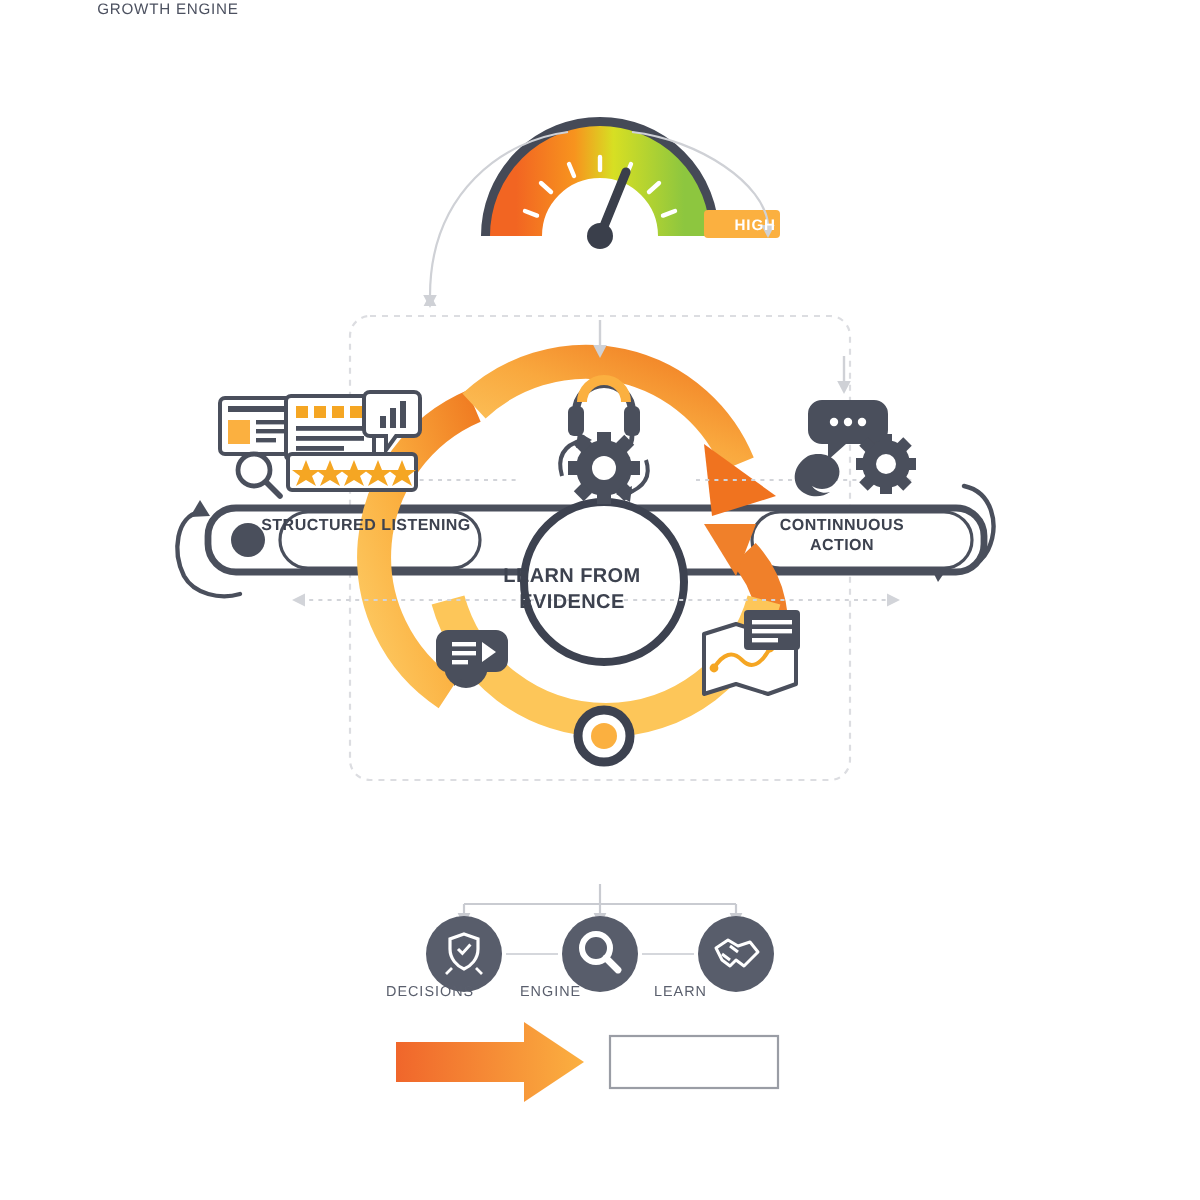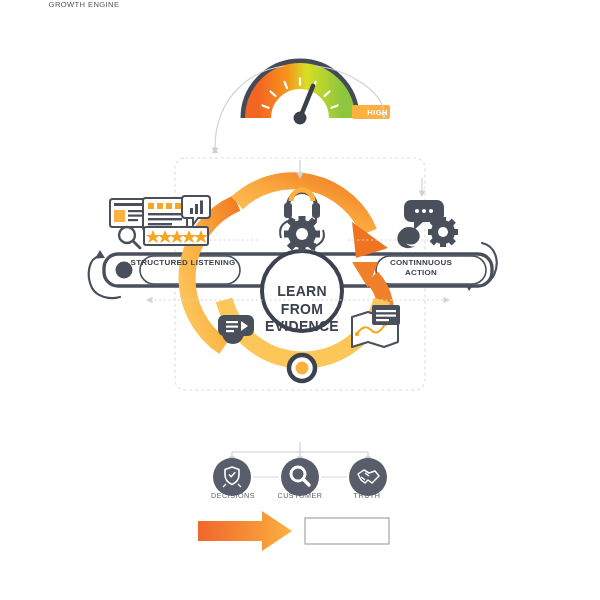--- a/index.html
+++ b/index.html
@@ -3,25 +3,25 @@
 <meta charset="utf-8">
 <style>
   html,body{margin:0;padding:0;background:#ffffff;}
   body{width:600px;height:600px;overflow:hidden;
        font-family:"Liberation Sans","DejaVu Sans",sans-serif;}
   #stage{position:relative;width:600px;height:600px;background:#fff;}
   #stage svg{position:absolute;left:0;top:0;}
   .lbl{position:absolute;color:#4c5160;letter-spacing:.04em;text-align:center;
        line-height:1.25;-webkit-font-smoothing:antialiased;}
   #voc-label{left:0;top:134px;width:600px;font-size:9.5px;color:#585d6b;letter-spacing:.06em;}
-  #center-label{left:262px;top:283px;width:80px;font-size:14px;font-weight:700;color:#3d424f;letter-spacing:.02em;}
+  #center-label{left:246px;top:283px;width:80px;font-size:10px;font-weight:700;color:#3d424f;letter-spacing:.02em;}
   #left-pill-label{left:130px;top:258px;width:106px;font-size:8px;font-weight:700;color:#3d424f;letter-spacing:.03em;}
   #right-pill-label{left:378px;top:258px;width:86px;font-size:8px;font-weight:700;color:#3d424f;letter-spacing:.03em;}
   #align-label{left:190px;top:418px;width:220px;font-size:9px;color:#4c5160;letter-spacing:.05em;line-height:1.35;}
-  .node-cap{position:absolute;font-size:7.2px;color:#5a5f6d;letter-spacing:.07em;text-align:center;width:80px;}
+  .node-cap{position:absolute;font-size:7.2px;color:#5a5f6d;letter-spacing:.07em;width:80px;}
   #cap-decisions{left:193px;top:491px;}
   #cap-funding{left:260px;top:491px;}
   #cap-design{left:327px;top:491px;}
   #ge-label{left:305px;top:525px;width:84px;font-size:7.6px;color:#4c5160;letter-spacing:.05em;text-align:center;margin-left:42px;}
   #high-label{position:absolute;left:354px;top:108px;width:34px;font-size:7.6px;color:#ffffff;
       font-weight:700;letter-spacing:.06em;text-align:right;}
 </style>
 </head>
 <body>
 
@@ -296,17 +296,17 @@
     <path d="M198 521 L262 521 L262 511 L292 531 L262 551 L262 541 L198 541 Z" fill="url(#arrowGrad)"></path>
   </g>
   <rect x="305" y="518" width="84" height="26" fill="#ffffff" stroke="#9A9DA5" stroke-width="1.1"></rect>
 </svg>
 
 <div id="high-label">HIGH</div>
 <div class="lbl" id="center-label">LEARN FROM EVIDENCE</div>
 <div class="lbl" id="left-pill-label">STRUCTURED LISTENING</div>
 <div class="lbl" id="right-pill-label">CONTINNUOUS ACTION</div>
 <div class="node-cap" id="cap-decisions">DECISIONS</div>
-<div class="node-cap" id="cap-funding">CUSTOMER</div>
-<div class="node-cap" id="cap-design">TRUTH</div>
+<div class="node-cap" id="cap-funding">ENGINE</div>
+<div class="node-cap" id="cap-design">LEARN</div>
 <div id="ge-label">GROWTH ENGINE</div>
 
 </div>
 
 </body></html>

